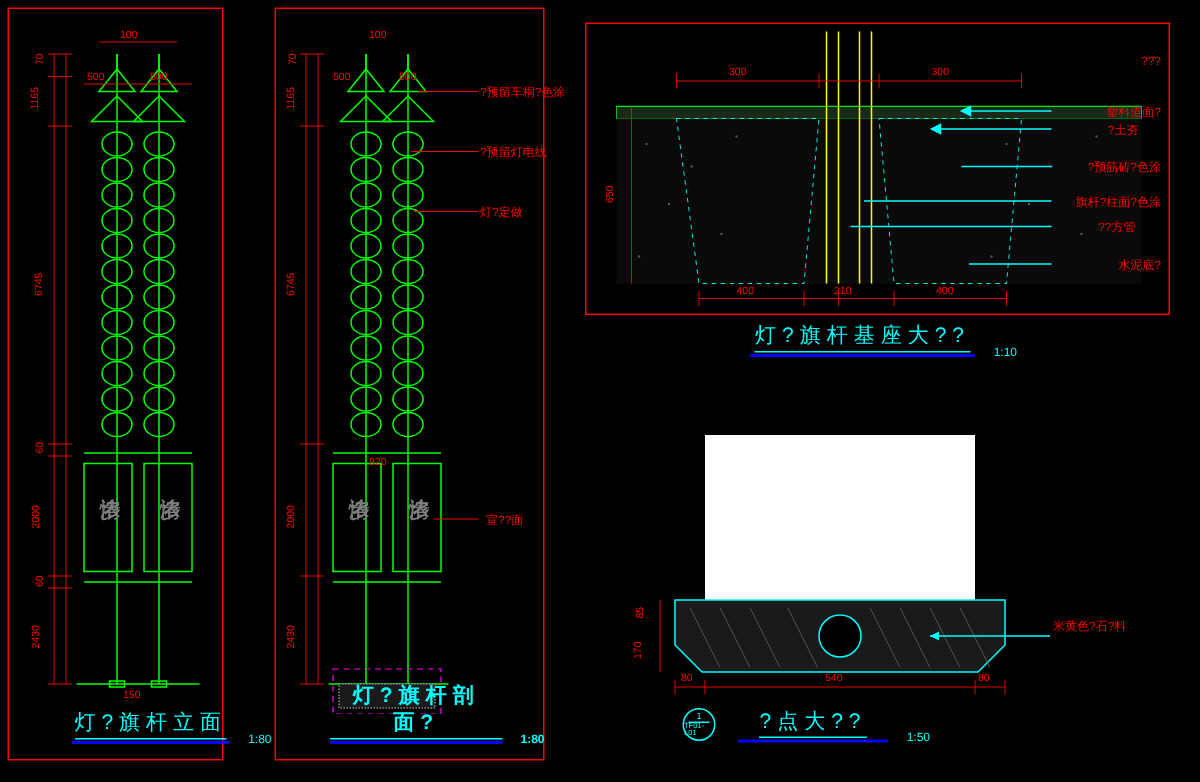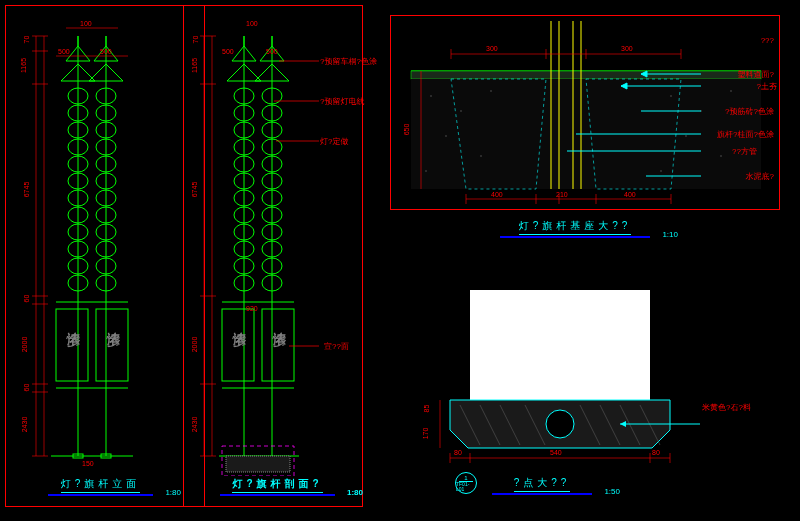--- a/index.html
+++ b/index.html
@@ -15,21 +15,21 @@
   .frame {
     position: absolute;
     border: 1px solid #f00;
   }
   .title-block {
     position: absolute;
     text-align: center;
   }
   .title-text {
     color: #0ff;
-    font-size: 10px;
+    font-size: 14px;
     letter-spacing: 4px;
     border-bottom: 1px solid #0ff;
     padding-bottom: 1px;
     display: inline-block;
   }
   .title-underline {
     width: 100%;
     height: 2px;
     background: #00f;
     margin-top: 1px;
@@ -80,21 +80,21 @@
     display: flex; flex-direction: column;
     align-items: center; justify-content: center;
     font-size: 6px;
     line-height: 1;
   }
   .det-circle .top { border-bottom: 1px solid #0ff; width: 14px; text-align: center; }
 </style>
 </head>
 <body>
 
-<div class="frame" style="left:5px; top:5px; width:200px; height:502px;">
+<div class="frame" style="left:5px; top:5px; width:144px; height:502px;">
   <svg width="172" height="470" style="position:absolute;top:0;left:0">
 
     <line class="green-line" x1="72" y1="30" x2="72" y2="450"></line>
     <line class="green-line" x1="100" y1="30" x2="100" y2="450"></line>
 
     <line class="green-line" x1="45" y1="450" x2="127" y2="450"></line>
     <rect class="green-line" x="67" y="448" width="10" height="4" fill="none"></rect>
     <rect class="green-line" x="95" y="448" width="10" height="4" fill="none"></rect>
 
     <g class="green-line" fill="none">
@@ -333,21 +333,21 @@
     </g>
   </svg>
   <span class="dim" style="left:95px;top:29px">300</span>
   <span class="dim" style="left:230px;top:29px">300</span>
   <span class="dim" style="left:100px;top:175px">400</span>
   <span class="dim" style="left:165px;top:175px">210</span>
   <span class="dim" style="left:233px;top:175px">400</span>
   <span class="dim" style="left:10px;top:110px;transform:rotate(-90deg)">650</span>
   <span class="note" style="right:5px;top:20px">???</span>
   <span class="note" style="right:5px;top:53px">塑料道面?</span>
-  <span class="note" style="right:2px;top:65px">?土夯</span>
+  <span class="note" style="right:20px;top:65px">?土夯</span>
   <span class="note" style="right:5px;top:90px">?预筋砖?色涂</span>
   <span class="note" style="right:5px;top:113px">旗杆?柱面?色涂</span>
   <span class="note" style="right:22px;top:130px">??方管</span>
   <span class="note" style="right:5px;top:155px">水泥底?</span>
 </div>
 
 <div class="title-block" style="left:500px; top:215px; width:150px;">
   <span class="title-text">灯?旗杆基座大??</span>
   <div class="title-underline"></div>
   <span class="scale">1:10</span>
@@ -382,21 +382,21 @@
   <line class="red-line" x1="20" y1="120" x2="20" y2="168"></line>
 
   <line class="cyan-line" x1="200" y1="144" x2="280" y2="144"></line>
   <polygon points="200,144 206,141 206,147" fill="#0ff"></polygon>
 </svg>
 <span class="dim" style="left:454px;top:449px">80</span>
 <span class="dim" style="left:550px;top:449px">540</span>
 <span class="dim" style="left:652px;top:449px">80</span>
 <span class="dim" style="left:423px;top:405px;transform:rotate(-90deg)">85</span>
 <span class="dim" style="left:420px;top:430px;transform:rotate(-90deg)">170</span>
-<span class="note" style="left:702px;top:402px">米黄色?石?料</span>
+<span class="note" style="left:702px;top:412px">米黄色?石?料</span>
 
 <div class="circle-tag" style="left:455px;top:472px">
   <div class="det-circle">
     <span class="top">1</span>
     <span style="font-size:5px">TF01-L01</span>
   </div>
 </div>
 
 <div class="title-block" style="left:492px; top:472px; width:100px;">
   <span class="title-text">?点大??</span>

